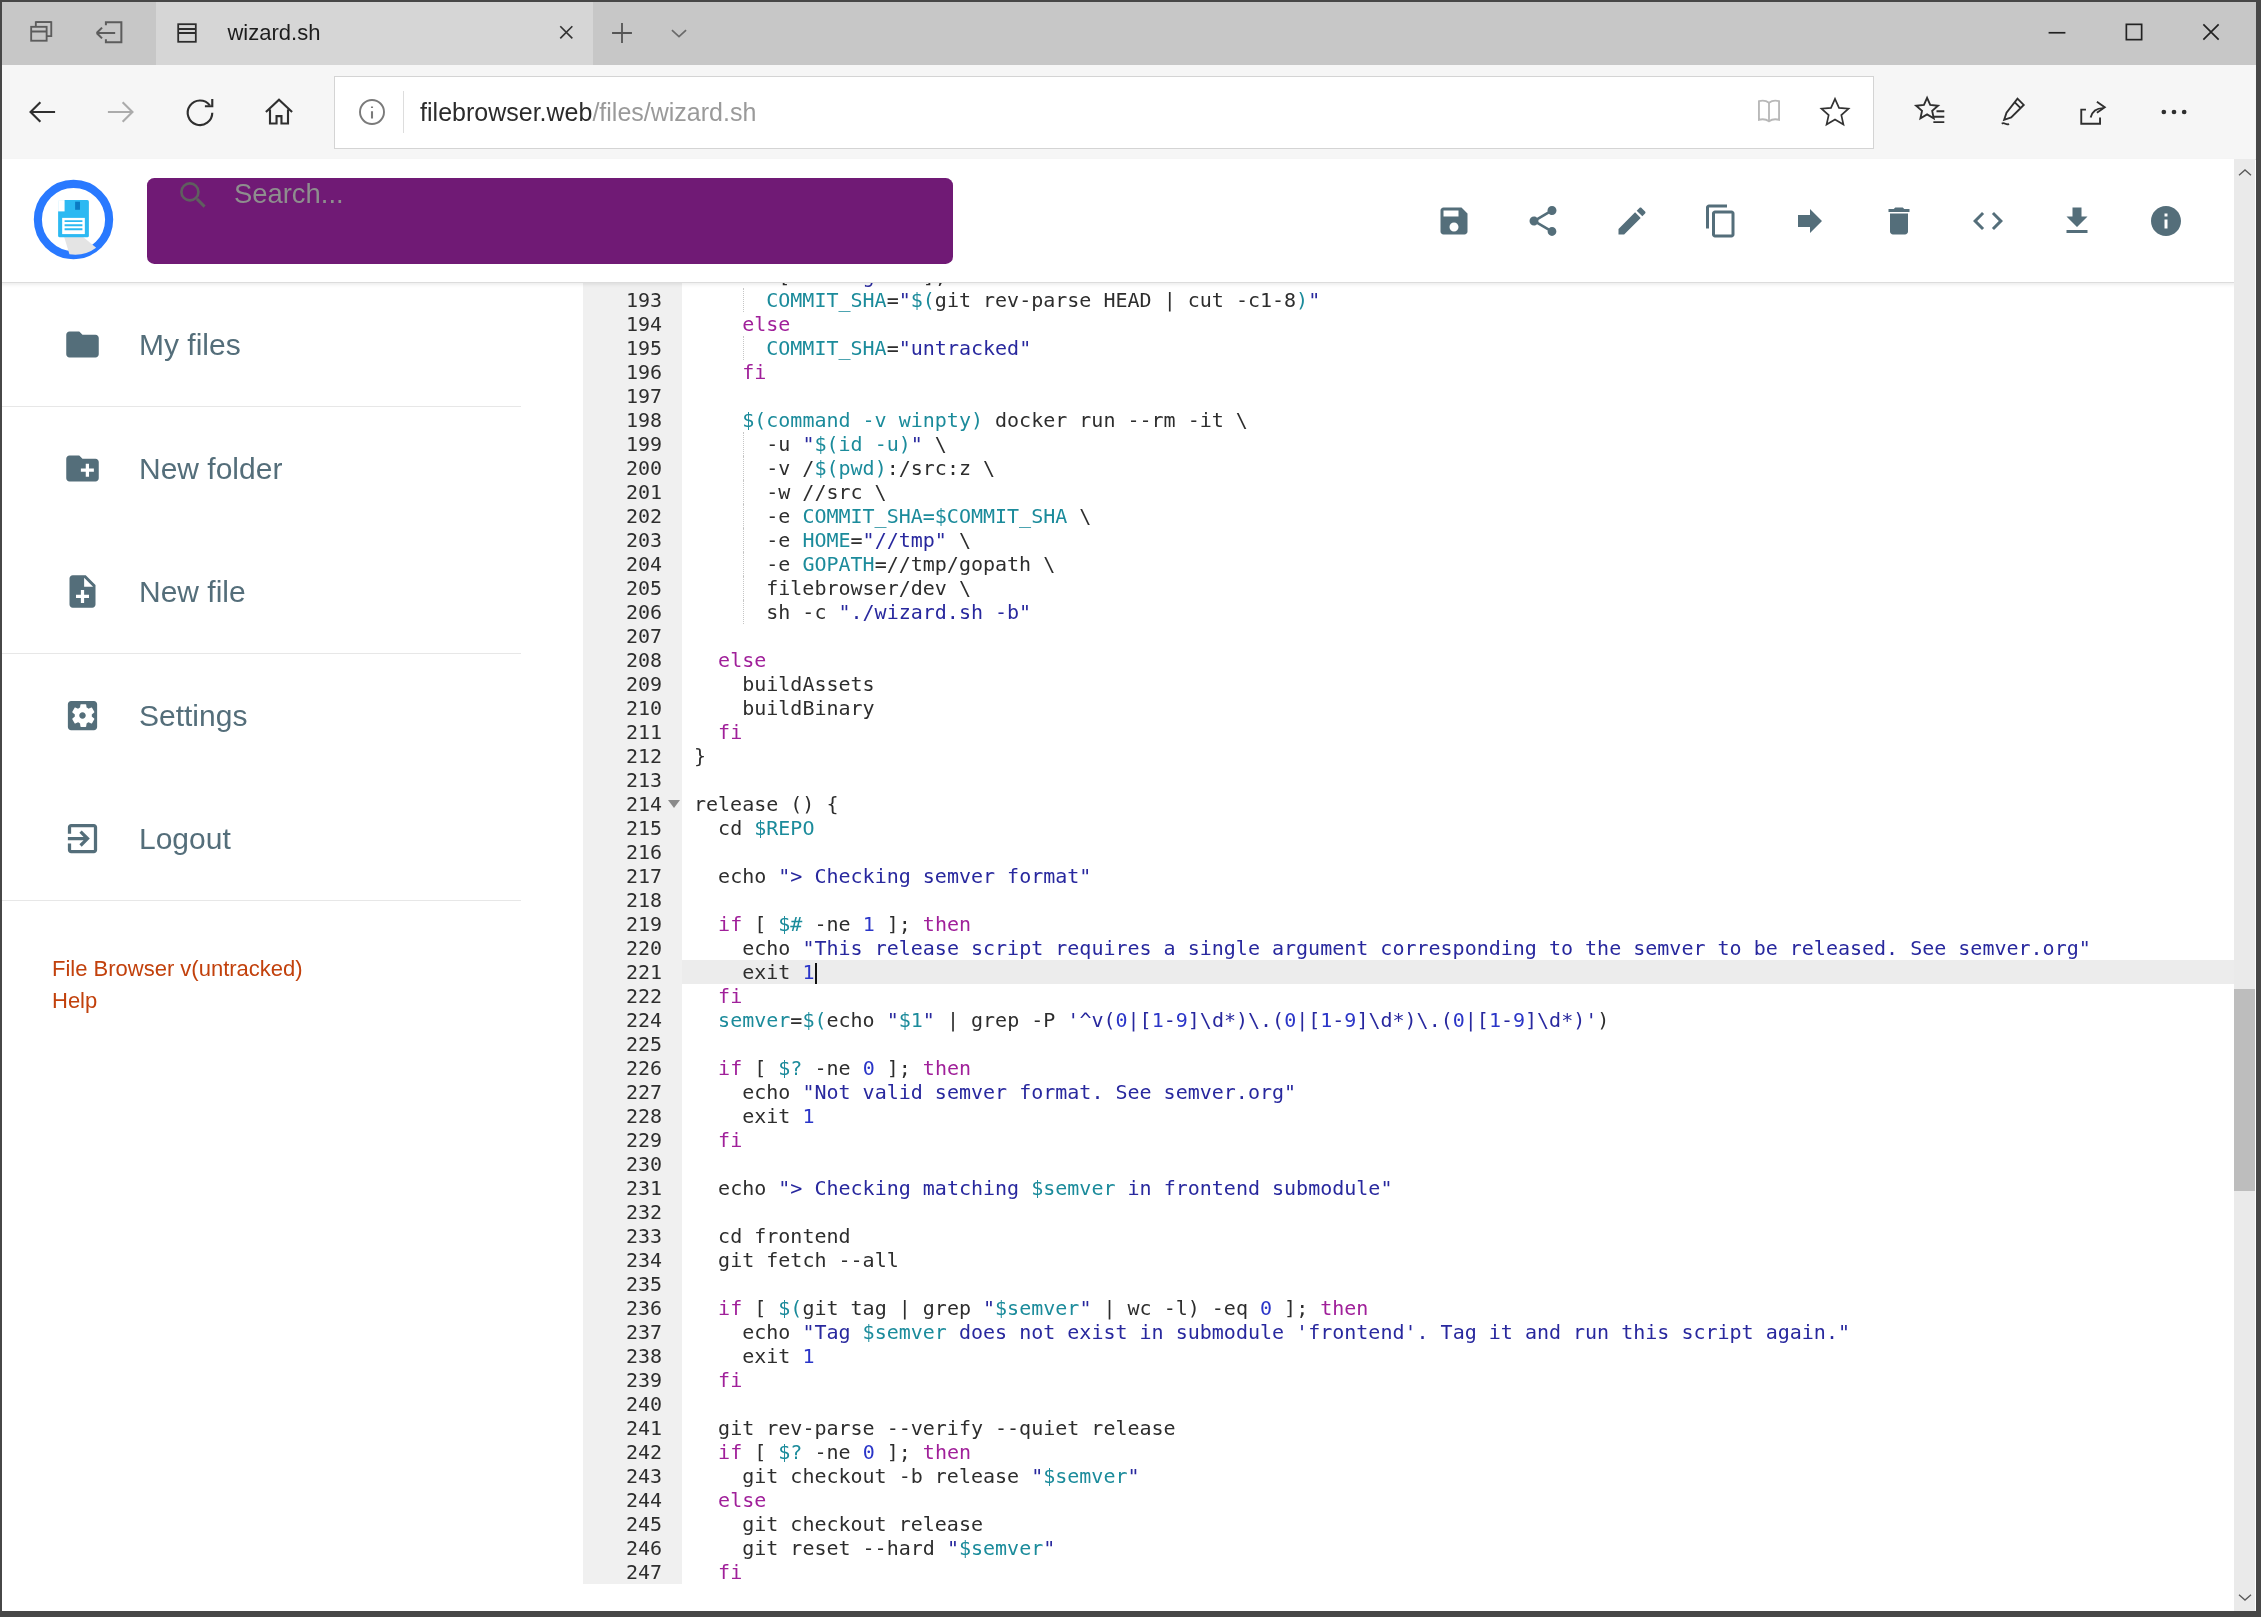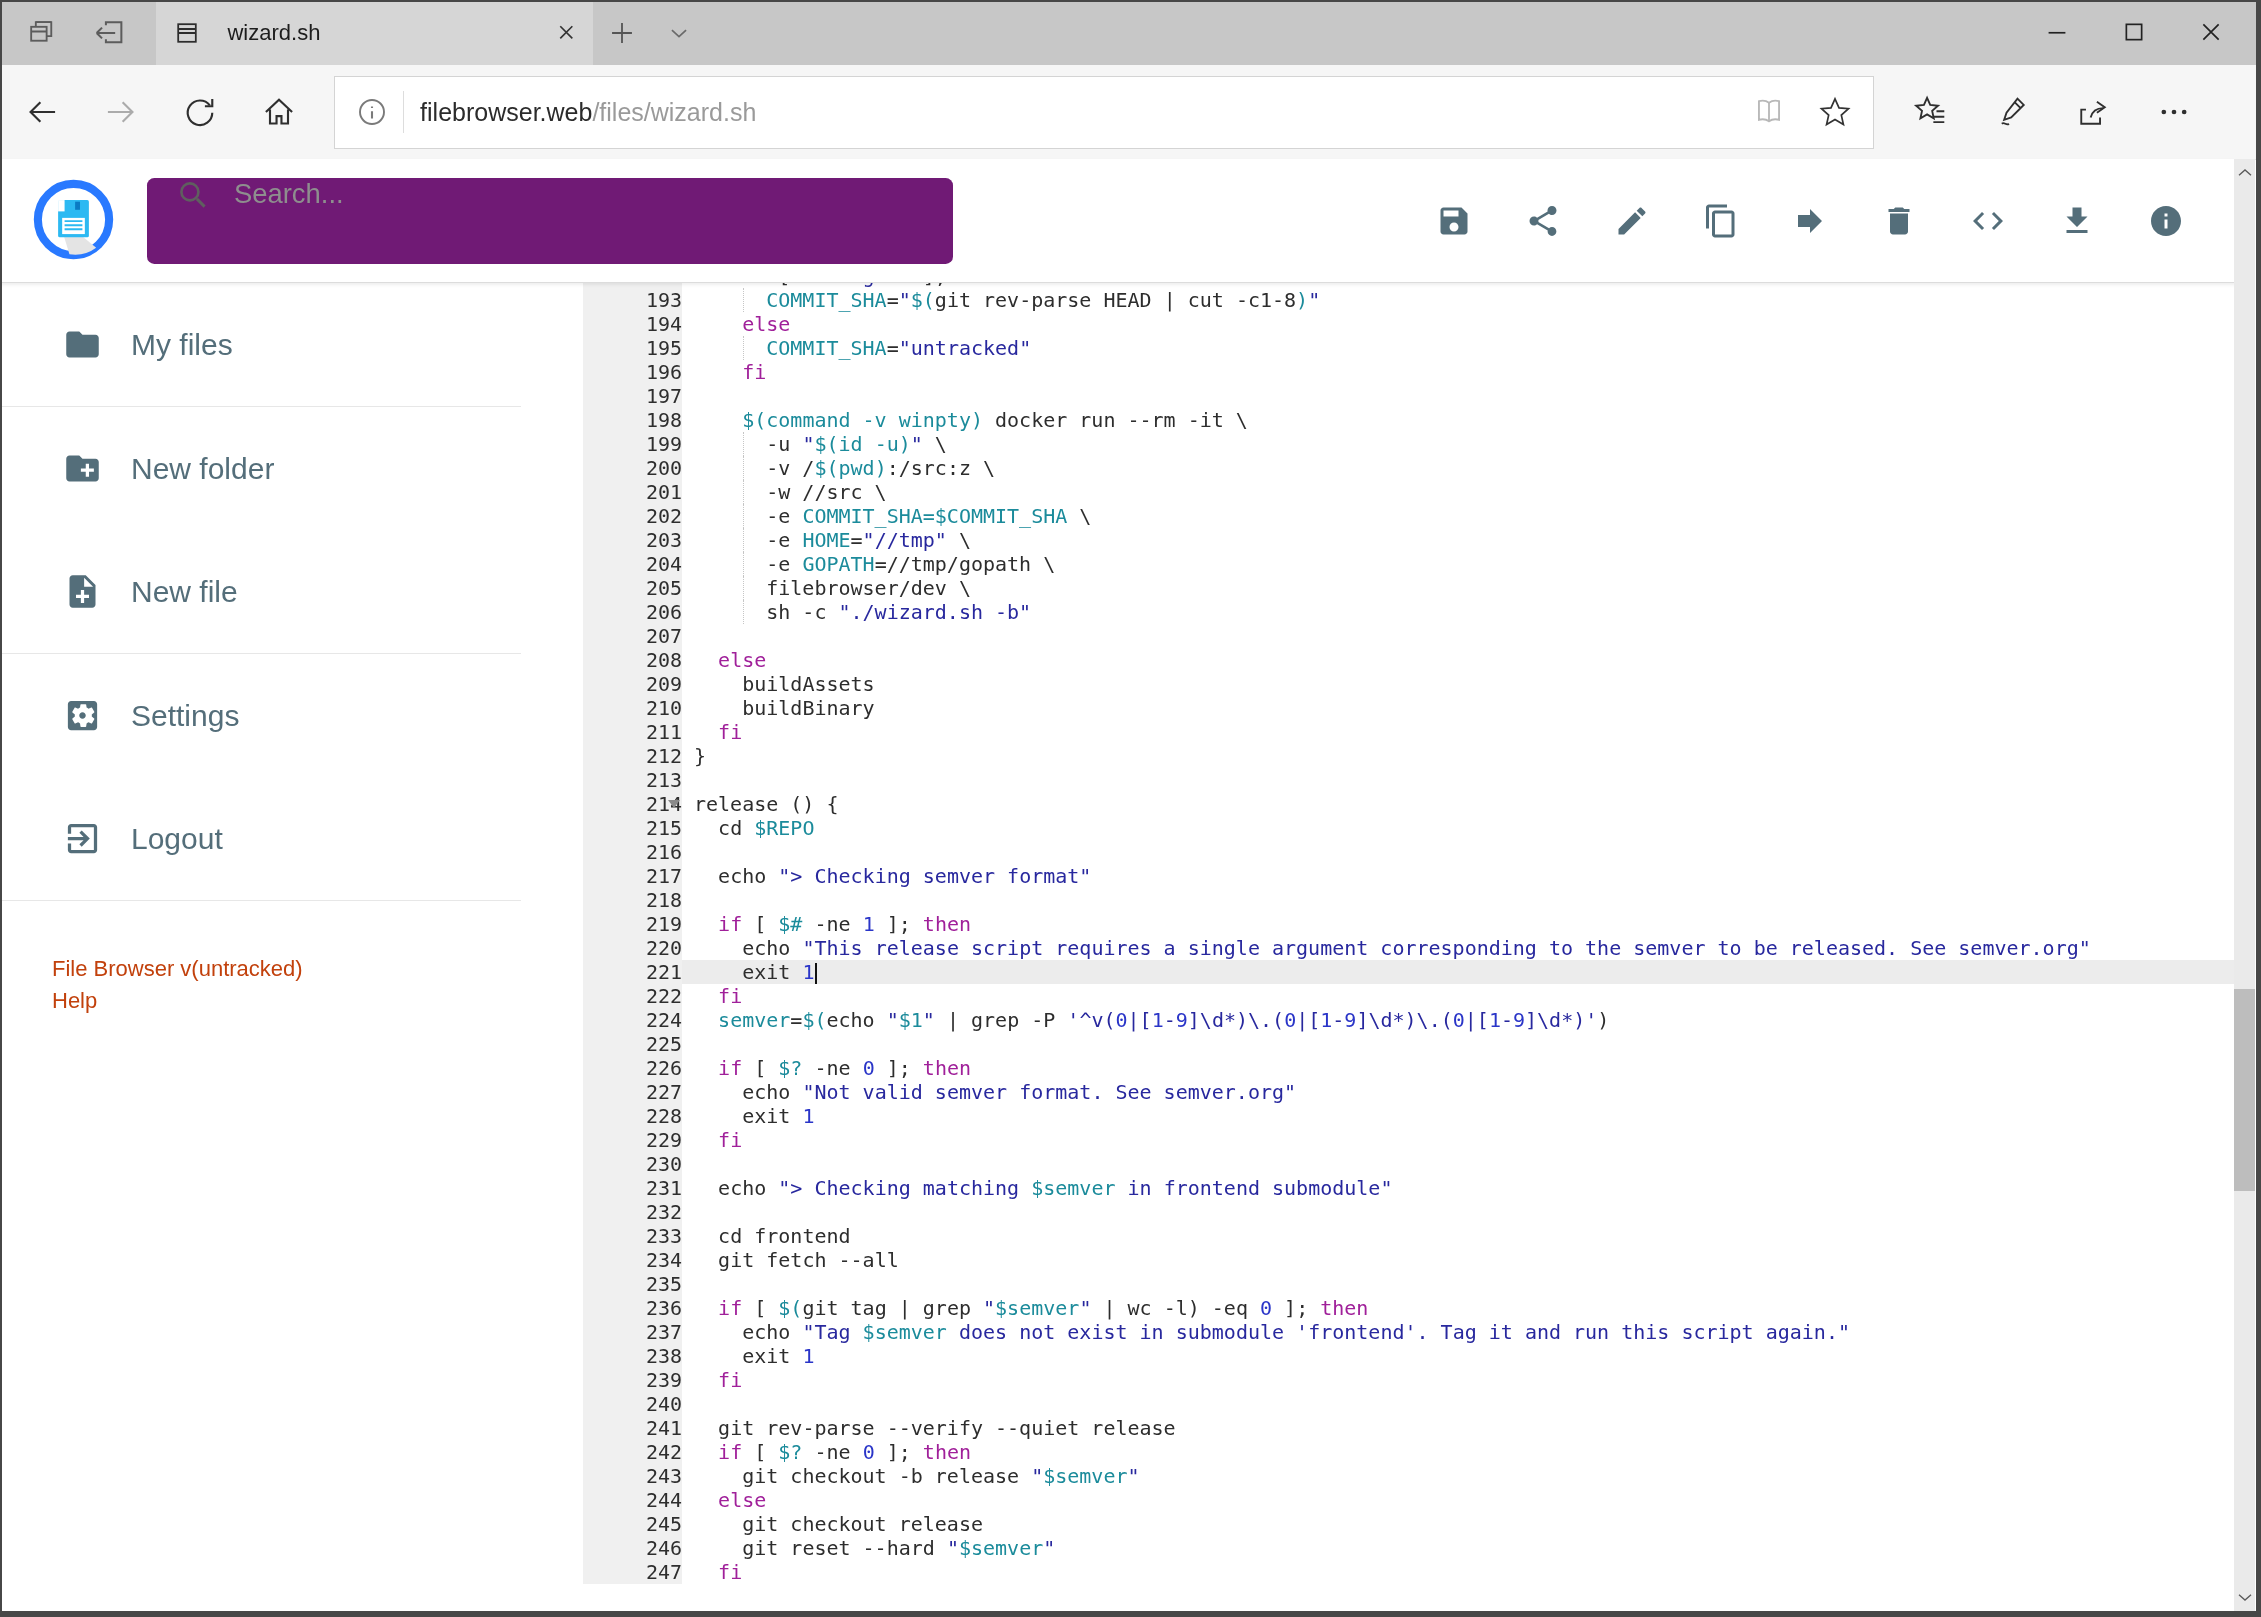--- a/index.html
+++ b/index.html
@@ -34,30 +34,30 @@
   .searchbox .mag{margin-left:29px;}
   .search-ph{font-size:27.4px;color:#8e8e8e;margin-left:24px;}
   .actions{position:absolute;right:52px;top:0;height:123px;display:flex;align-items:center;gap:53px;}
   .act{width:36px;height:36px;display:flex;align-items:center;justify-content:center;}
   .act svg{width:36px;height:36px;fill:#546e7a;}
   
   .content{position:absolute;top:283px;left:0;right:25px;bottom:6.5px;background:#fff;overflow:hidden;}
   .sidebar{position:absolute;left:0;top:0;bottom:0;width:521px;background:#fff;}
   .sb-group{border-bottom:0.8px solid #e7e7e7;}
   .sb-group:last-of-type{border-bottom:none;}
-  .sb-item{height:123px;display:flex;align-items:center;padding-left:63px;gap:29px;cursor:pointer;}
+  .sb-item{height:123px;display:flex;align-items:center;padding-left:63px;gap:37px;cursor:pointer;}
   .sb-item svg{width:39px;height:39px;fill:#546e7a;flex:0 0 auto;}
   .sb-label{font-size:30px;color:#546e7a;}
   .sb-footer{position:absolute;left:52px;top:670px;font-size:22px;color:#c2410c;line-height:32px;}
   
   .editor{position:absolute;left:521px;top:0;right:0;bottom:0;overflow:hidden;font-family:"DejaVu Sans Mono",monospace;font-size:20px;}
   .lines{position:absolute;top:-19.4px;left:0;right:0;}
   .cl{display:flex;height:24px;line-height:24px;}
   .cl .sp{width:62px;flex:0 0 auto;}
-  .cl .gut{width:99px;flex:0 0 auto;background:#f0f0f0;text-align:right;box-sizing:border-box;color:#2e2e2e;position:relative;}
+  .cl .gut{width:99px;flex:0 0 auto;background:#f0f0f0;text-align:right;padding-right:20px;box-sizing:border-box;color:#2e2e2e;position:relative;}
   .cl .code{flex:1;padding-left:12px;position:relative;white-space:pre;color:#2d2d2d;}
   .cl.active .code{background:#ececec;}
   .guide{position:absolute;left:61px;top:0;bottom:0;border-left:0.8px dotted #c6c6c6;}
   .k{color:#a0209a;} .v{color:#1b8b9b;} .s{color:#28289e;} .n{color:#2a35c8;}
   .cursor{display:inline-block;width:1.6px;height:21px;background:#111;vertical-align:text-bottom;margin-left:0.8px;}
   .fold{position:absolute;right:1.6px;top:8px;width:0;height:0;border-left:6.5px solid transparent;border-right:6.5px solid transparent;border-top:8px solid #8a8a8a;}
   
   .scrollbar{position:absolute;top:159px;right:5.7px;width:21px;bottom:6.5px;background:#eaeaea;z-index:10;}
   .sb-arrow{position:absolute;left:0;right:0;height:24px;display:flex;align-items:center;justify-content:center;}
   .sb-arrow.up{top:1.6px;} .sb-arrow.down{bottom:1.6px;}

